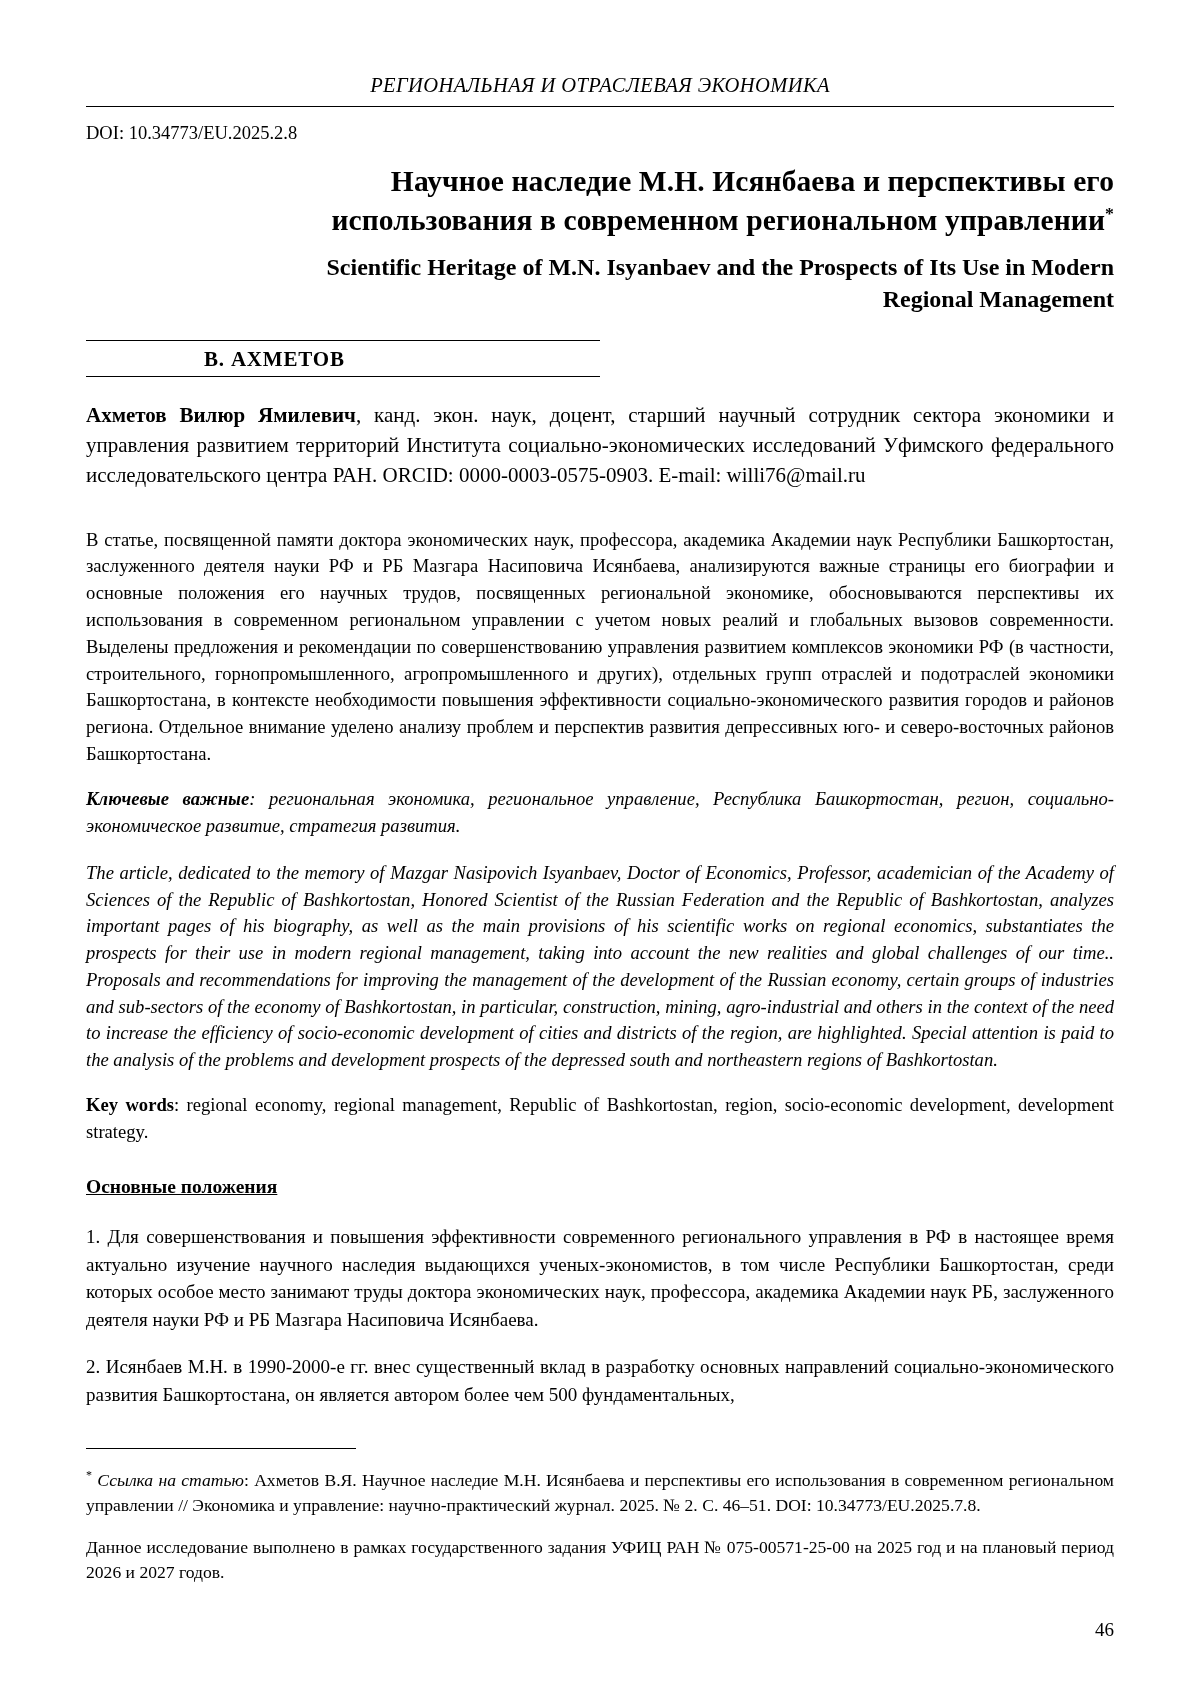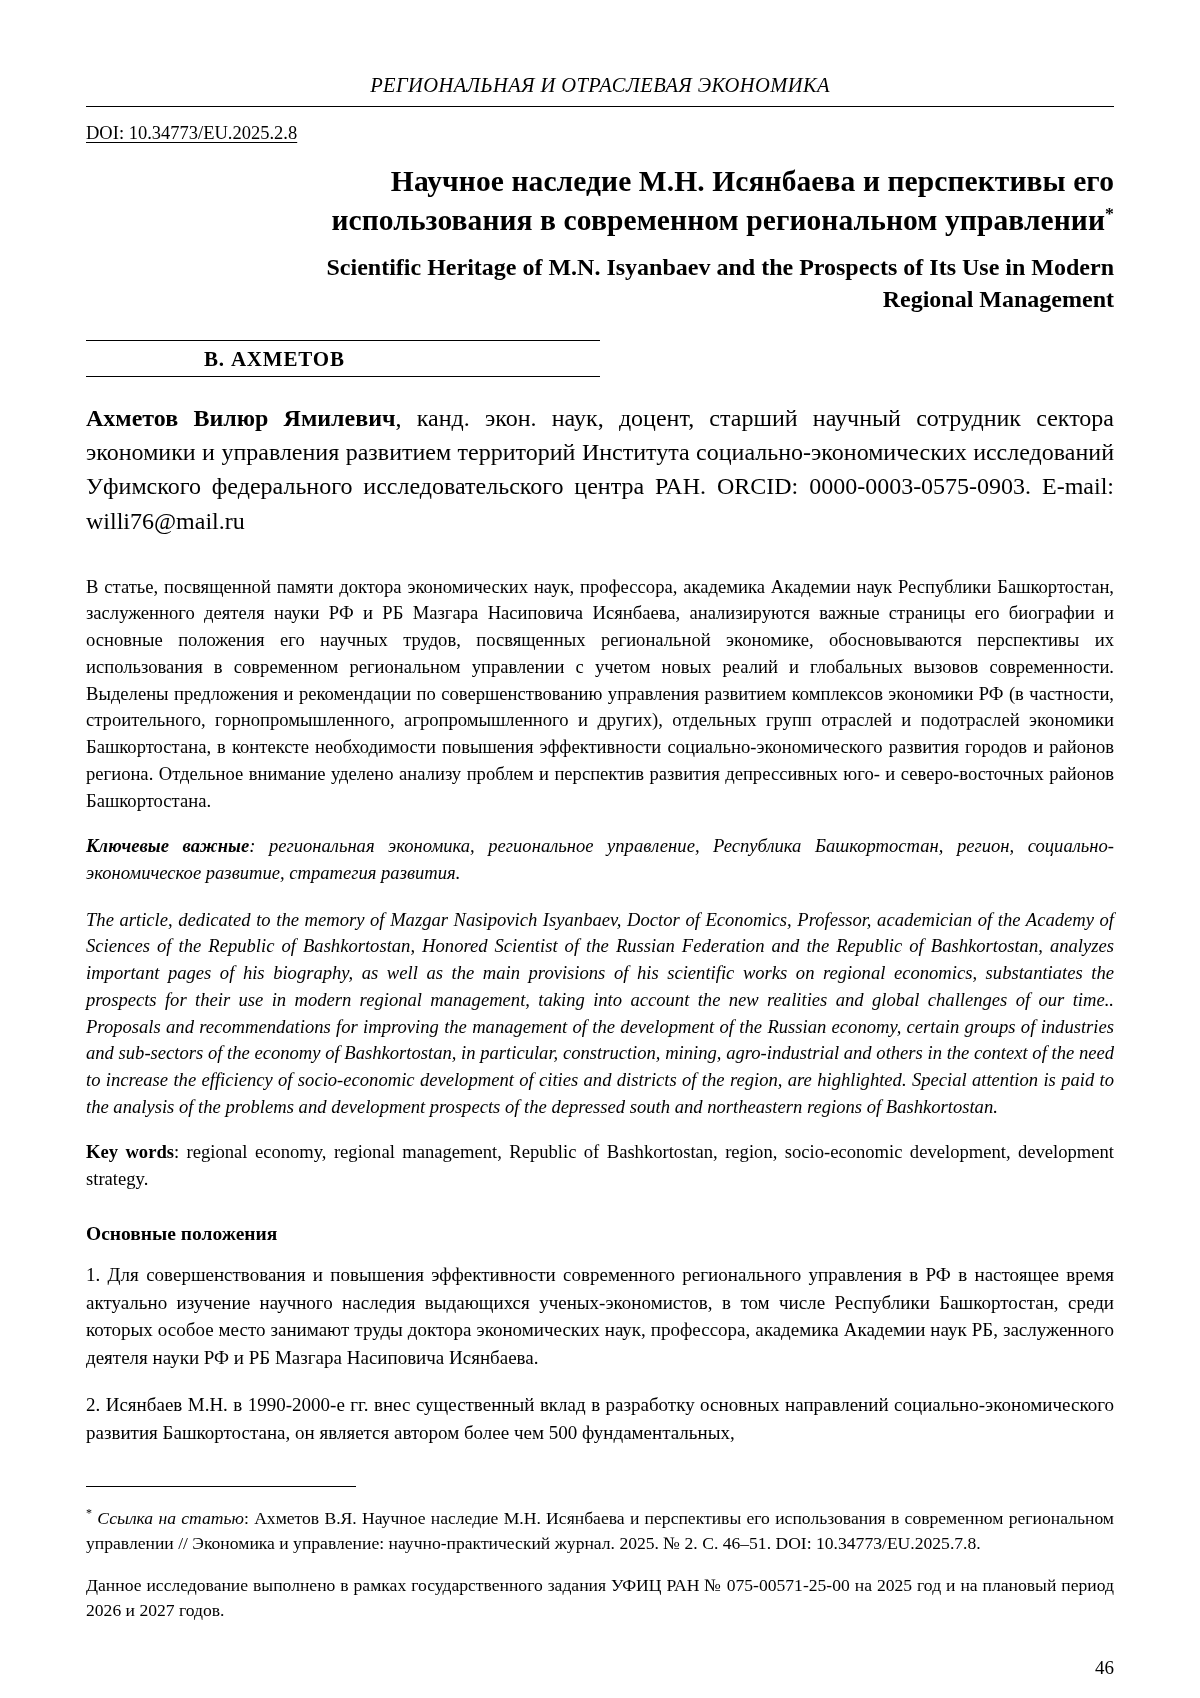--- a/index.html
+++ b/index.html
@@ -27,21 +27,20 @@
     font-size: 20.5px;
     letter-spacing: 0.4px;
     padding-bottom: 9px;
   }
   .rule-full {
     border-bottom: 1.6px solid #000;
     margin: 0 0 16px 0;
   }
   .doi {
     font-size: 18.5px;
-    text-decoration: underline;
     text-underline-offset: 3px;
     margin-bottom: 18px;
   }
   h1.title-ru {
     font-size: 29.5px;
     font-weight: bold;
     text-align: right;
     line-height: 1.33;
     margin: 12px 0 6px 0;
     letter-spacing: 0.1px;
@@ -64,21 +63,21 @@
     font-size: 21px;
     font-weight: bold;
     letter-spacing: 0.8px;
     padding: 6px 0 4px 118px;
   }
   .author-rule-bottom {
     border-bottom: 1.3px solid #000;
   }
   .affiliation {
     margin-top: 24px;
-    font-size: 24px;
+    font-size: 21px;
     line-height: 1.42;
     text-align: justify;
     text-justify: inter-word;
   }
   .affiliation b {
     font-weight: bold;
   }
   .abstract-ru {
     margin-top: 36px;
     font-size: 18.6px;
@@ -108,23 +107,24 @@
   .keywords-en {
     font-size: 18.6px;
     line-height: 1.44;
     text-align: justify;
     margin-top: 2px;
   }
   .section-head {
     margin-top: 30px;
     font-size: 19.5px;
     font-weight: bold;
+    text-decoration: underline;
   }
   .body-par {
-    margin-top: 16px;
+    margin-top: 25px;
     font-size: 19px;
     line-height: 1.46;
     text-align: justify;
     text-justify: inter-word;
   }
   .body-par + .body-par {
     margin-top: 2px;
   }
   .footnote-area {
     margin-top: 40px;

